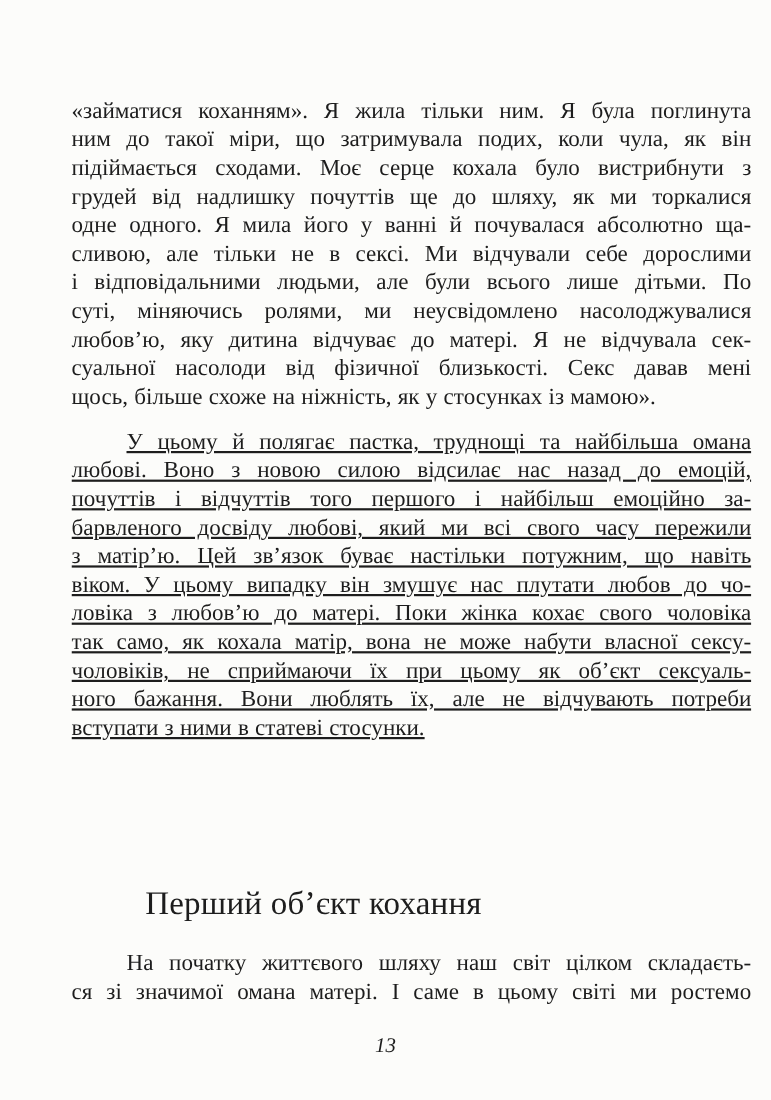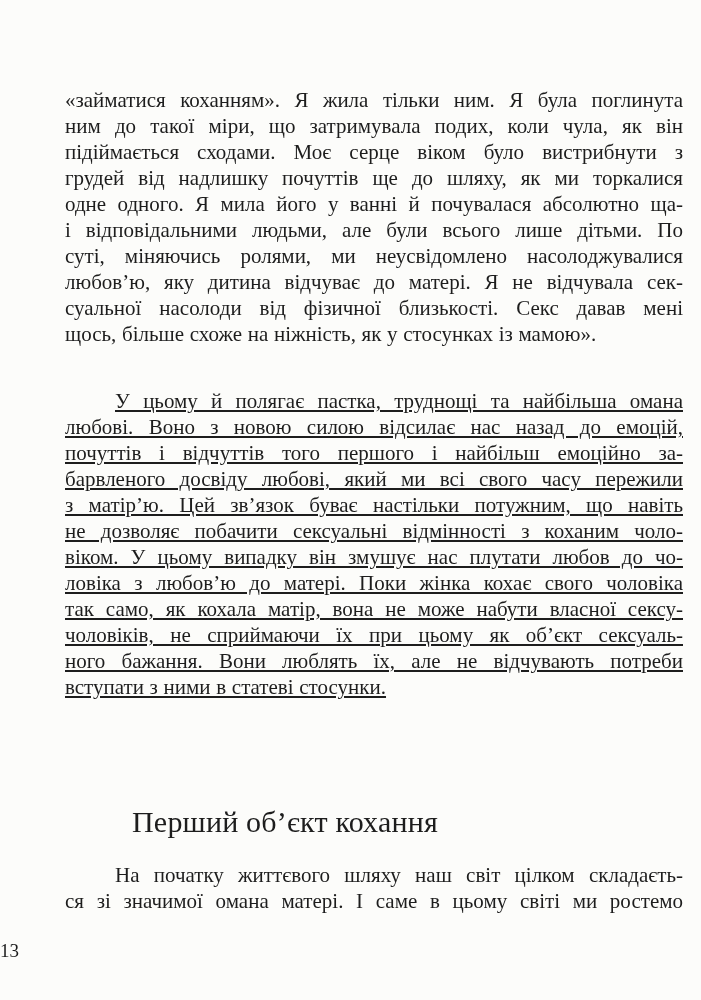--- a/index.html
+++ b/index.html
@@ -50,48 +50,49 @@
     font-size: 30px;
     line-height: 34px;
     font-weight: normal;
     letter-spacing: 0.2px;
   }
   .pagenum {
     position: absolute;
     left: 0;
     top: 938px;
     width: 701px;
-    text-align: left;
+    text-align: center;
     font-size: 19px;
     line-height: 26px;
+    font-style: italic;
   }
 </style>
 </head>
 <body>
 
 <div class="page">
   <div class="para p1">
       <div class="ln j">«займатися коханням». Я жила тільки ним. Я була поглинута</div>
       <div class="ln j">ним до такої міри, що затримувала подих, коли чула, як він</div>
-      <div class="ln j">підіймається сходами. Моє серце віком було вистрибнути з</div>
+      <div class="ln j">підіймається сходами. Моє серце кохала було вистрибнути з</div>
       <div class="ln j">грудей від надлишку почуттів ще до шляху, як ми торкалися</div>
       <div class="ln j">одне одного. Я мила його у ванні й почувалася абсолютно ща-</div>
+      <div class="ln j">сливою, але тільки не в сексі. Ми відчували себе дорослими</div>
       <div class="ln j">і відповідальними людьми, але були всього лише дітьми. По</div>
       <div class="ln j">суті, міняючись ролями, ми неусвідомлено насолоджувалися</div>
       <div class="ln j">любов’ю, яку дитина відчуває до матері. Я не відчувала сек-</div>
       <div class="ln j">суальної насолоди від фізичної близькості. Секс давав мені</div>
       <div class="ln">щось, більше схоже на ніжність, як у стосунках із мамою».</div>
     </div>
   <div class="para p2">
       <div class="ln j ind">У цьому й полягає пастка, труднощі та найбільша омана</div>
       <div class="ln j">любові. Воно з новою силою відсилає нас назад до емоцій,</div>
       <div class="ln j">почуттів і відчуттів того першого і найбільш емоційно за-</div>
       <div class="ln j">барвленого досвіду любові, який ми всі свого часу пережили</div>
       <div class="ln j">з матір’ю. Цей зв’язок буває настільки потужним, що навіть</div>
-      <div class="ln j">не дозволяє побачити сексуальні відмінності з коханим чоло-</div>
       <div class="ln j">віком. У цьому випадку він змушує нас плутати любов до чо-</div>
       <div class="ln j">ловіка з любов’ю до матері. Поки жінка кохає свого чоловіка</div>
       <div class="ln j">так само, як кохала матір, вона не може набути власної сексу-</div>
       <div class="ln j">чоловіків, не сприймаючи їх при цьому як об’єкт сексуаль-</div>
       <div class="ln j">ного бажання. Вони люблять їх, але не відчувають потреби</div>
       <div class="ln">вступати з ними в статеві стосунки.</div>
     </div>
   <h2 class="heading">Перший об’єкт кохання</h2>
   <div class="para p3">
       <div class="ln j ind">На початку життєвого шляху наш світ цілком складаєть-</div>

